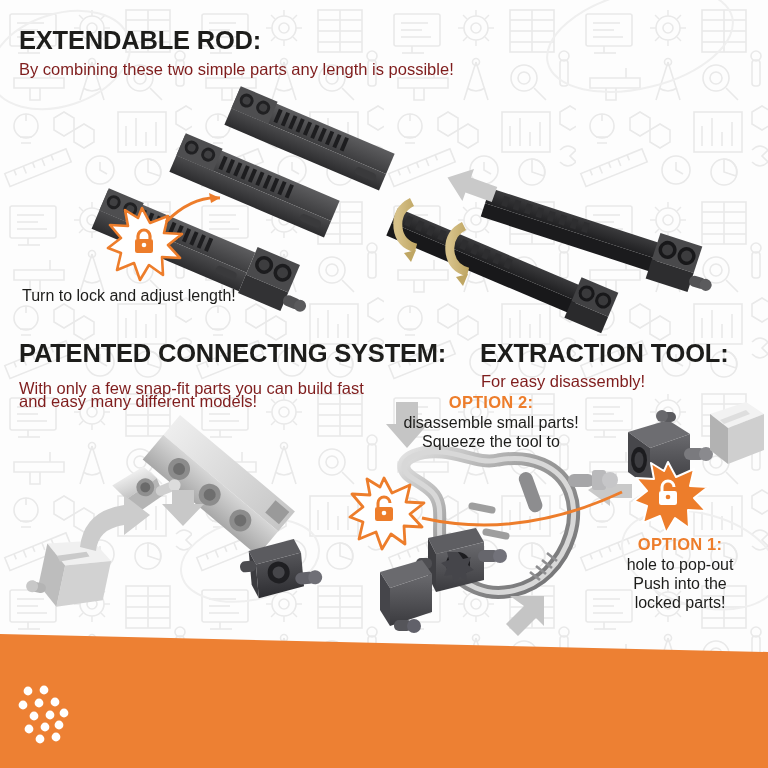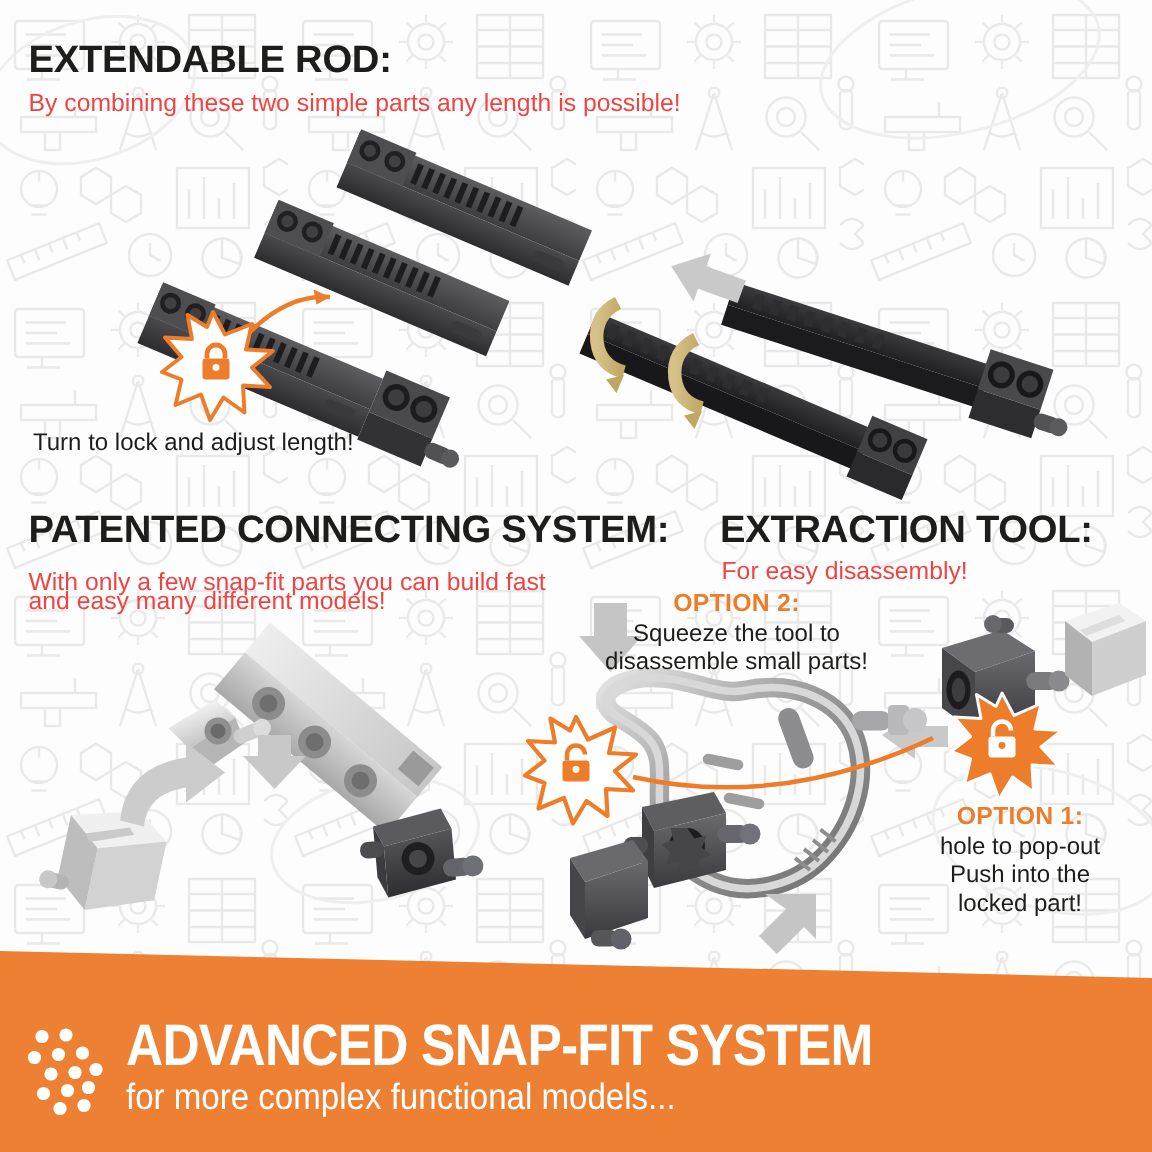--- a/index.html
+++ b/index.html
@@ -33,21 +33,21 @@
     font-size: 25.5px;
     font-weight: bold;
     letter-spacing: -0.2px;
     line-height: 1.05;
     white-space: nowrap;
   }
   .h-sub {
     font-size: 16.5px;
     font-weight: normal;
     line-height: 1.25;
-    color: #ef4444;
+    color: #7f1d1d;
   }
   .caption {
     font-size: 16px;
     color: #1d1d1b;
     white-space: nowrap;
   }
   .opt-block { position:absolute; text-align:center; }
   .opt-title {
     font-size: 16.5px;
     font-weight: bold;
@@ -610,29 +610,29 @@
 
   <div class="txt h-title" style="left:19px; top:340px;">PATENTED CONNECTING SYSTEM:</div>
   <div class="txt h-sub" style="left:19px; top:378px;">With only a few snap-fit parts you can build fast</div>
   <div class="txt h-sub" style="left:19px; top:391px;">and easy many different models!</div>
 
   <div class="txt h-title" style="left:480px; top:340px;">EXTRACTION TOOL:</div>
   <div class="txt h-sub" style="left:481px; top:371px;">For easy disassembly!</div>
 
   <div class="opt-block" style="left:386px; top:393px; width:210px;">
     <div class="opt-title">OPTION 2:</div>
+    <div class="opt-body">disassemble small parts!</div>
     <div class="opt-body">Squeeze the tool to</div>
-    <div class="opt-body">disassemble small parts!</div>
   </div>
 
   <div class="opt-block" style="left:600px; top:535px; width:160px;">
     <div class="opt-title">OPTION 1:</div>
     <div class="opt-body">hole to pop-out</div>
     <div class="opt-body">Push into the</div>
-    <div class="opt-body">locked part!</div>
+    <div class="opt-body">locked parts!</div>
   </div>
 
   <div id="footer-banner">
     <div class="banner-bg">
       <svg viewBox="0 0 768 140" preserveAspectRatio="none" xmlns="http://www.w3.org/2000/svg">
         <path d="M0 6 L768 24 L768 140 L0 140 Z" fill="#ED8033"></path>
       </svg>
     </div>
     <div class="banner-inner">
       <div class="banner-logo">
@@ -647,20 +647,16 @@
             <circle cx="36" cy="33" r="4.4"></circle>
             <circle cx="50" cy="31" r="4.4"></circle>
             <circle cx="15" cy="47" r="4.4"></circle>
             <circle cx="31" cy="45" r="4.4"></circle>
             <circle cx="45" cy="43" r="4.4"></circle>
             <circle cx="26" cy="57" r="4.4"></circle>
             <circle cx="42" cy="55" r="4.4"></circle>
           </g>
         </svg>
       </div>
-      <div class="banner-text">
-        <div class="banner-title">ADVANCED SNAP-FIT SYSTEM</div>
-        <div class="banner-sub">for more complex functional models...</div>
-      </div>
     </div>
   </div>
 
 </div>
 
 </body></html>

